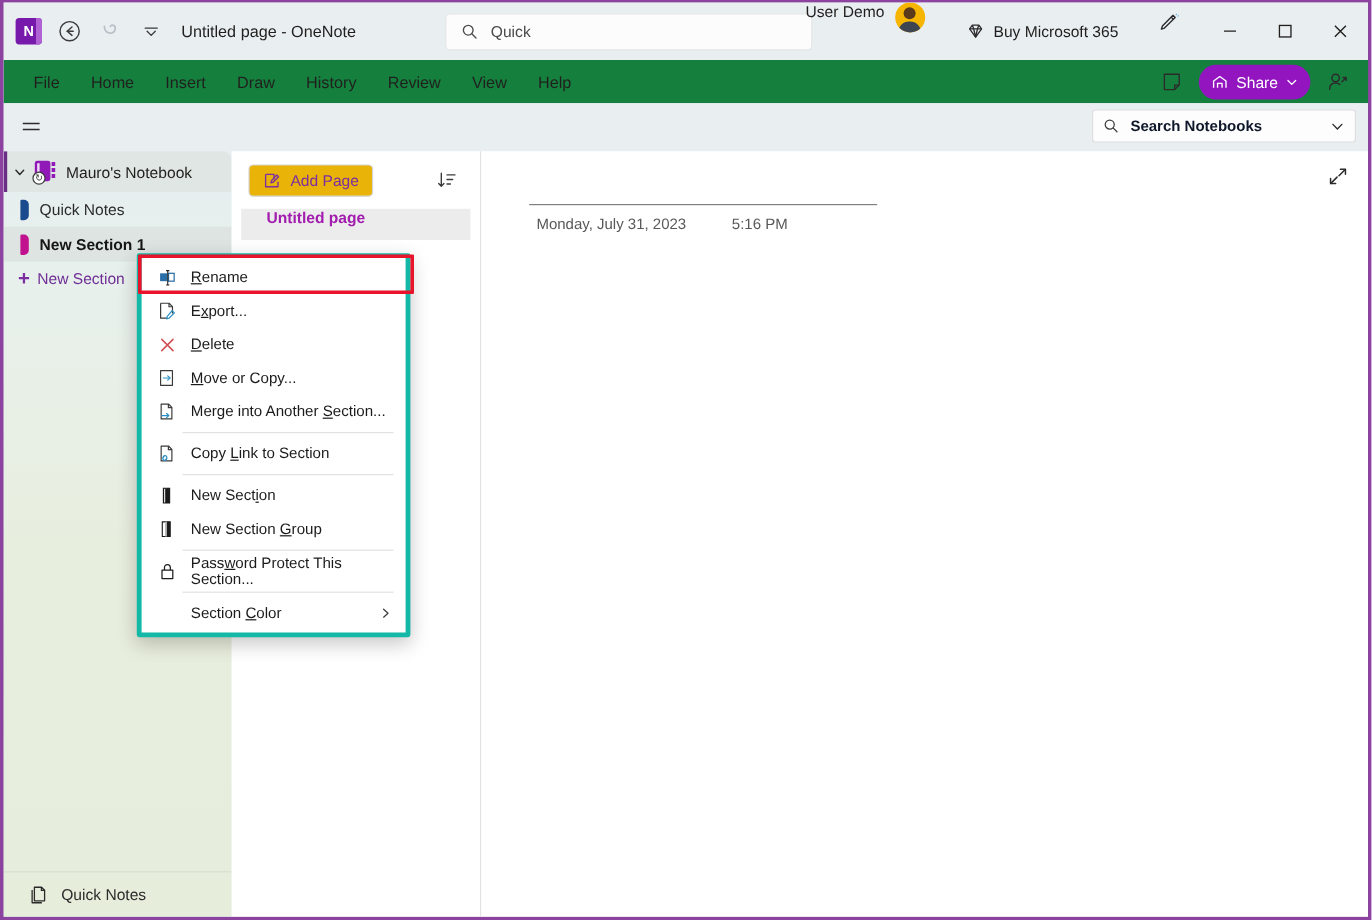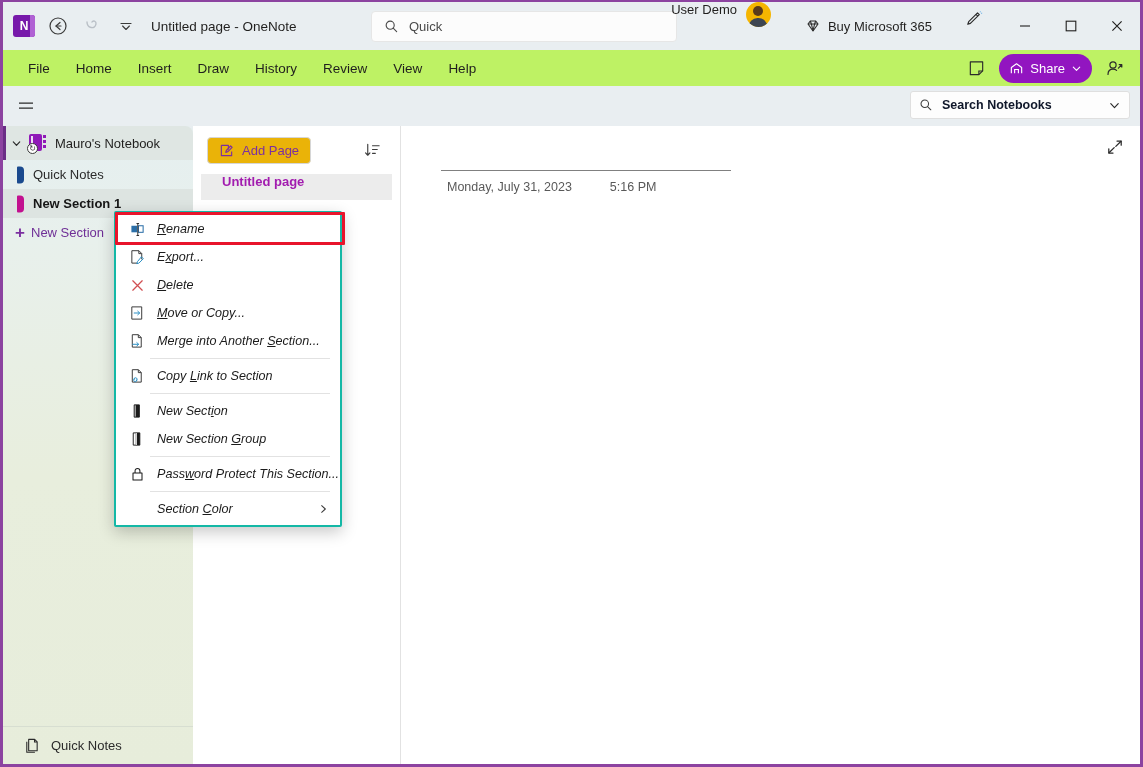--- a/index.html
+++ b/index.html
@@ -88,21 +88,21 @@
   }
   .win-btn {
     width: 46px; height: 48px;
     display: flex; align-items: center; justify-content: center;
     color: #201f1e;
   }
 
   
   .ribbon {
     position: absolute; top: 48px; left: 0; right: 0; height: 36px;
-    background: #bef264;
+    background: #15803d;
     display: flex; align-items: center;
     padding-left: 14px;
   }
   .rb-tab {
     font-size: 13.5px; color: #201f1e;
     padding: 5px 11px; border-radius: 4px; margin-right: 4px;
     white-space: nowrap;
   }
   .ribbon-right {
     position: absolute; right: 10px; top: 48px; height: 36px;
@@ -260,26 +260,25 @@
     display: flex; gap: 38px; margin-top: 9px;
     font-size: 12.5px; color: #595959;
     padding-left: 6px;
   }
 
   
   .ctxmenu {
     position: absolute; left: 111px; top: 209px;
     width: 228px;
     background: #ffffff;
-    border: 2px solid #14b8a6;
+    border: 4px solid #14b8a6;
     box-shadow: 0 5px 16px rgba(0,0,0,.22);
     border-radius: 2px;
     padding: 2px 0;
     z-index: 50;
-    font-style: italic;
   }
   .ctx-item {
     display: flex; align-items: center;
     height: 28px;
     padding-left: 10px;
     font-size: 12.6px; color: #1b1b1b;
     position: relative;
   }
   .ctx-ico {
     width: 22px; height: 18px; flex: none;

